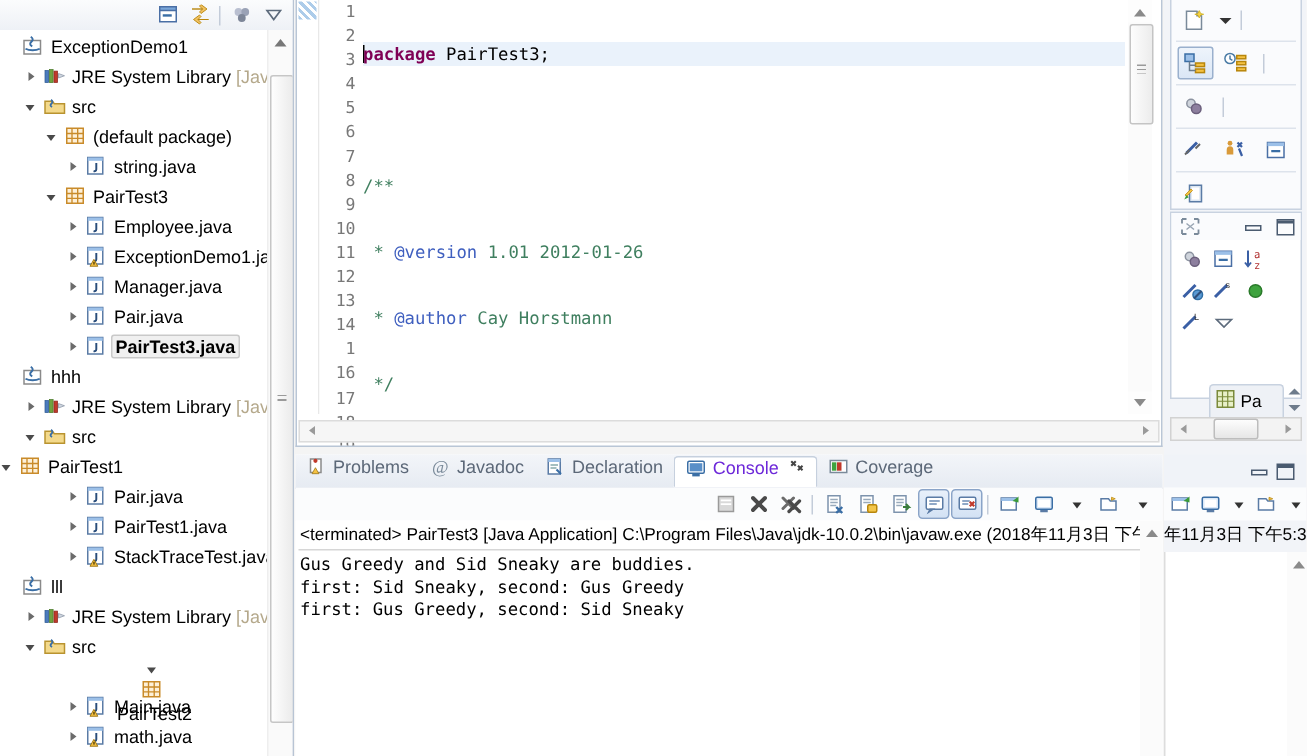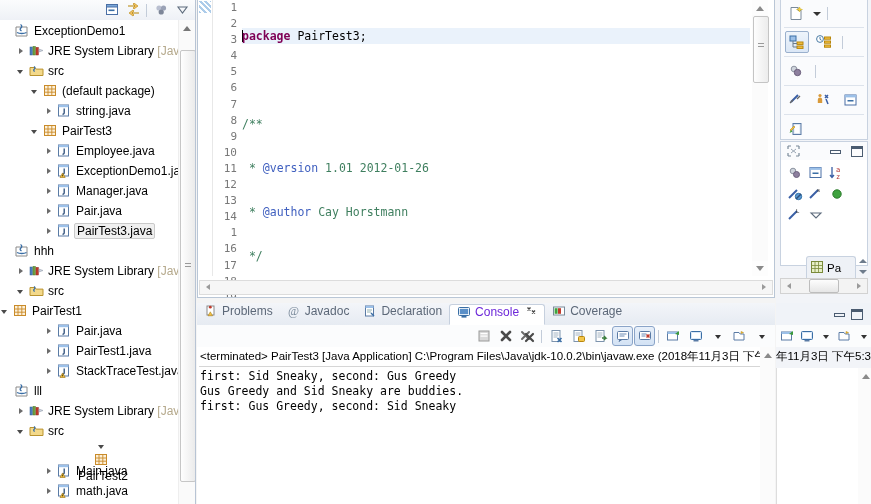--- a/index.html
+++ b/index.html
@@ -339,21 +339,21 @@
         </div>
         <div class="trow" style="padding-left: 44px;">
           <span class="arrow closed"></span>
           <span class="ic"><svg width="15" height="15" viewBox="0 0 15 15">
               <rect x="2.5" y="2" width="10" height="11" fill="#fff" stroke="#5a7ba5"></rect>
               <rect x="2.5" y="2" width="10" height="2.2" fill="#9cc0e8"></rect>
               <path d="M8.2 5.6v4.2c0 1.1-.8 1.5-1.8 1.2" stroke="#2a4d7a" fill="none" stroke-width="1.3"></path>
             </svg></span>
           <span class="lbl">Pair.java</span>
         </div>
-        <div class="trow sel" style="padding-left: 44px;">
+        <div class="trow sel" style="padding-left: 44px; font-weight: bold;">
           <span class="arrow closed"></span>
           <span class="ic"><svg width="15" height="15" viewBox="0 0 15 15">
               <rect x="2.5" y="2" width="10" height="11" fill="#fff" stroke="#5a7ba5"></rect>
               <rect x="2.5" y="2" width="10" height="2.2" fill="#9cc0e8"></rect>
               <path d="M8.2 5.6v4.2c0 1.1-.8 1.5-1.8 1.2" stroke="#2a4d7a" fill="none" stroke-width="1.3"></path>
             </svg></span>
           <span class="lbl">PairTest3.java</span>
         </div>
         <div class="trow" style="padding-left: 2px;">
           <span class="arrow"></span>
@@ -688,21 +688,21 @@
       <span class="cbtn">
         <svg width="10" height="14" viewBox="0 0 10 14">
             <path d="M2 6h6l-3 4z" fill="#333"></path>
           </svg>
       </span>
     </div>
 
     <div id="con-body">
       <div id="con-head">&lt;terminated&gt; PairTest3 [Java Application] C:\Program Files\Java\jdk-10.0.2\bin\javaw.exe (2018年11月3日 下午5:34</div>
       <div id="con-sep"></div>
-      <div id="con-out"><div>first: Sid Sneaky, second: Gus Greedy</div><div>Gus Greedy and Sid Sneaky are buddies.</div><div>first: Gus Greedy, second: Sid Sneaky</div></div>
+      <div id="con-out"><div>Gus Greedy and Sid Sneaky are buddies.</div><div>first: Sid Sneaky, second: Gus Greedy</div><div>first: Gus Greedy, second: Sid Sneaky</div></div>
     </div>
 
     <div id="con-vscroll">
       <div class="sb-arrow sb-up"></div>
     </div>
   </div>
 
   <div id="rightcol">
 
     <div id="rt-top">

